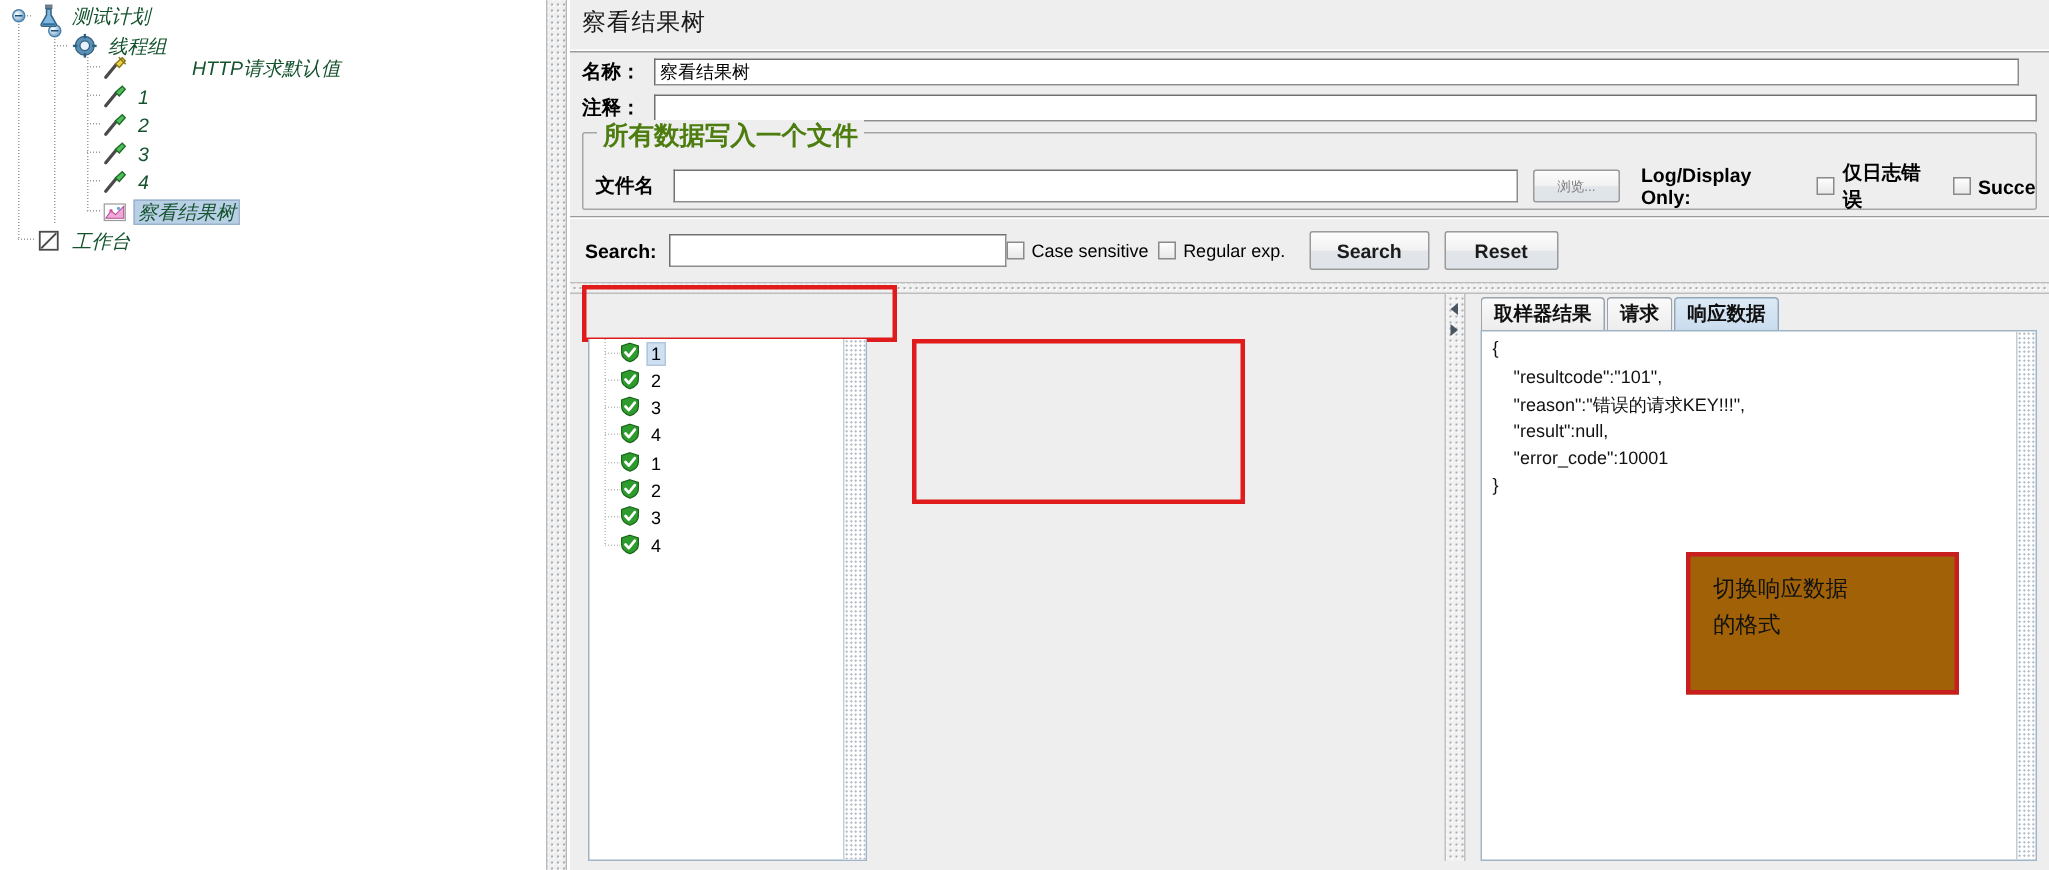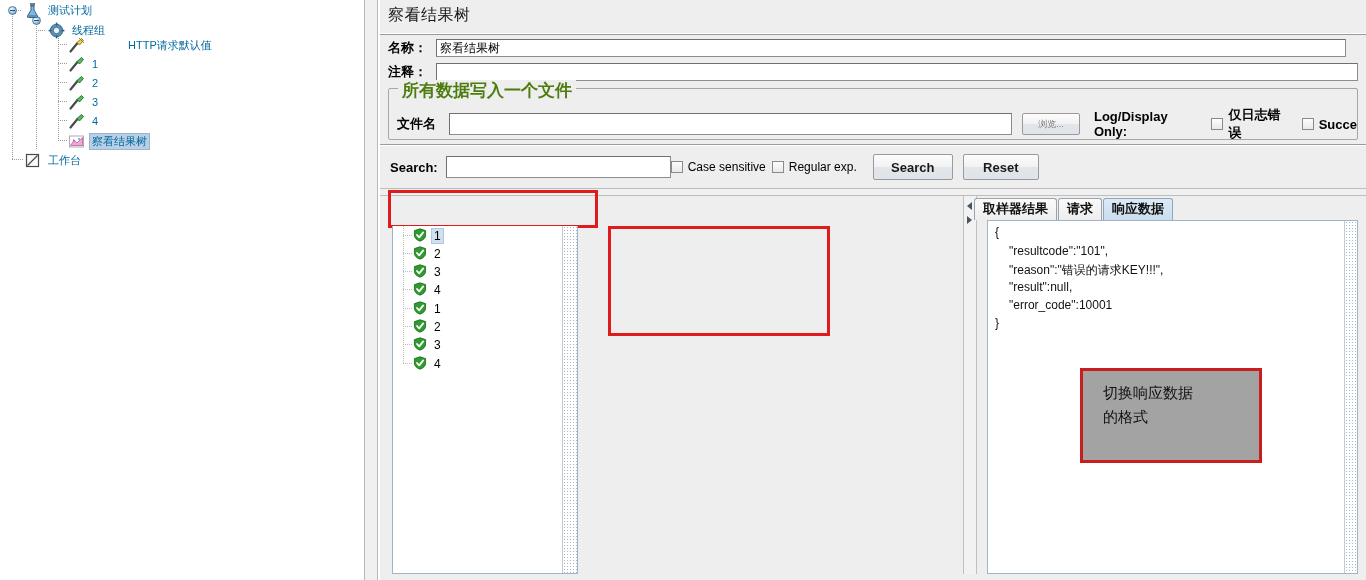--- a/index.html
+++ b/index.html
@@ -28,24 +28,25 @@
     overflow: hidden;
   }
   .tree-row {
     position: absolute;
     display: flex;
     align-items: center;
     height: 20px;
     white-space: nowrap;
   }
   .tree-label {
-    font-size: 11px;
-    color: #0369a1;
+    font-size: 13px;
+    color: #14532d;
     padding: 1px 3px;
     line-height: 15px;
+    font-style: italic;
   }
   .tree-label.selected {
     background: #b8cfe5;
     border: 1px solid #9ab4cc;
     padding: 0px 2px;
   }
   .t-icon {
     width: 17px; height: 17px;
     margin-right: 4px;
     position: relative;
@@ -363,21 +364,21 @@
   }
   .splitarrow.down {
     border-top: 4px solid transparent;
     border-bottom: 4px solid transparent;
     border-left: 5px solid #4a5560;
   }
 
   
   #tabs {
     position: absolute;
-    left: 594px; top: 198px;
+    left: 607px; top: 198px;
     display: flex;
     align-items: center;
     height: 22px;
   }
   .tab {
     border: 1px solid #9aa4ae;
     border-bottom: none;
     border-top-left-radius: 3px;
     border-top-right-radius: 3px;
     background: linear-gradient(to bottom,#fafafa,#ededed);
@@ -421,26 +422,26 @@
     background-image:
       radial-gradient(#aab6c2 0.6px, transparent 0.7px),
       radial-gradient(#ffffff 0.6px, transparent 0.7px);
     background-size: 3px 3px, 3px 3px;
     background-position: 0 0, 1px 1px;
   }
 
   
   #note {
     position: absolute;
-    left: 700px; top: 368px;
+    left: 744px; top: 368px;
     width: 182px; height: 95px;
-    background: #a3a3a3;
+    background: #a16207;
     border: 3px solid #c81e1e;
     box-sizing: border-box;
-    padding: 10px 0 0 20px;
+    padding: 10px 0 0 15px;
   }
   #note .note-text {
     font-size: 15px;
     color: #111;
     line-height: 24px;
     font-weight: normal;
   }
 </style>
 </head>
 <body>

